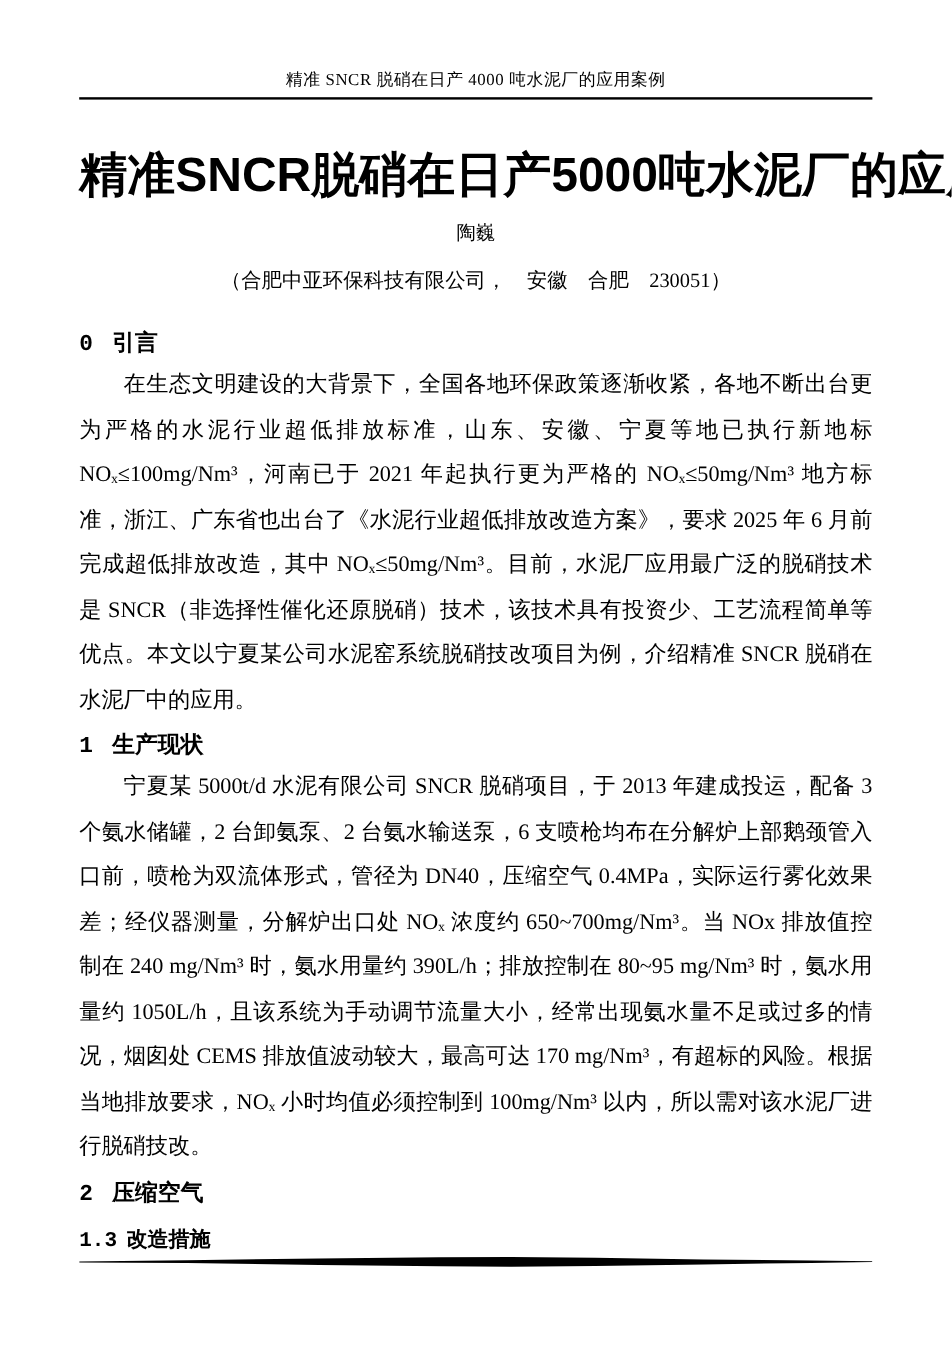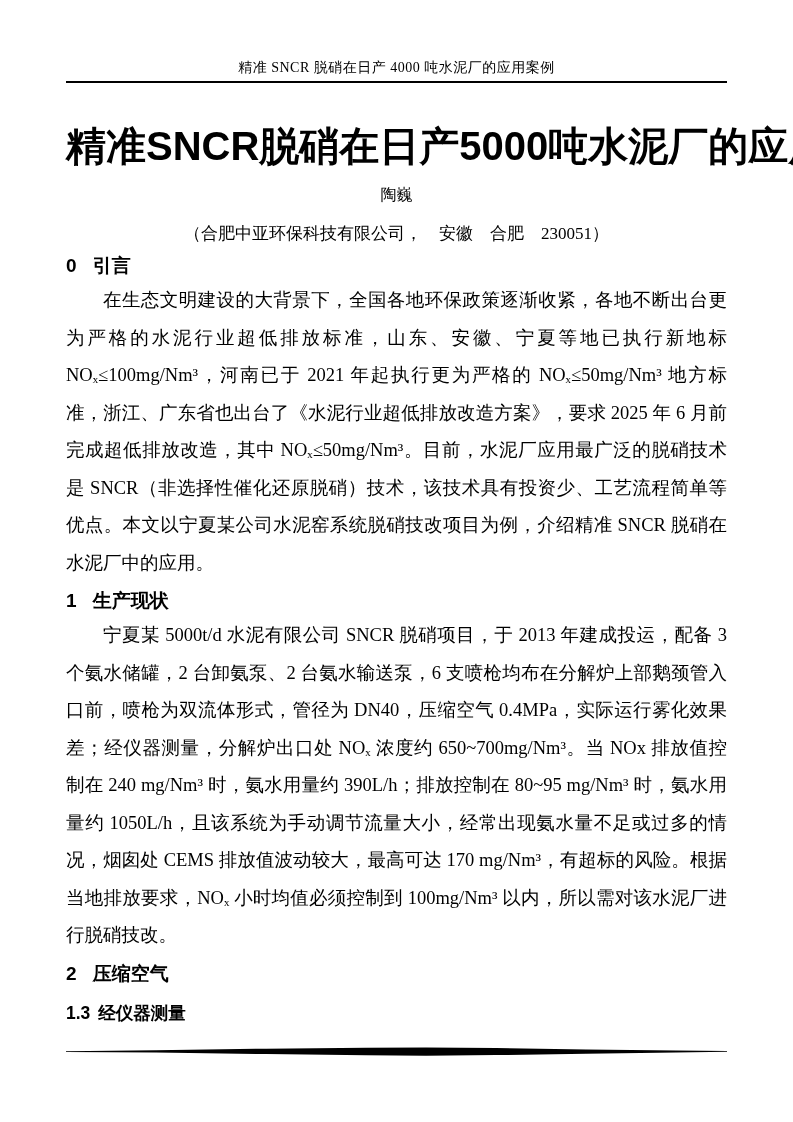--- a/index.html
+++ b/index.html
@@ -49,25 +49,25 @@
     line-height: 20px;
   }
   .affiliation {
     margin-top: 18px;
     text-align: center;
     font-size: 17px;
     line-height: 22px;
   }
   
   h2.section-heading {
-    margin: 8px 0 0 0;
+    margin: 29px 0 0 0;
     font-size: 19px;
     line-height: 26px;
     font-weight: bold;
-    font-family: Liberation Sans, sans-serif;
+    font-family: Liberation Mono, monospace;
   }
   h2.section-heading .sec-num {
     display: inline-block;
     margin-right: 0.85em;
   }
   h2.section-heading.sub {
     font-size: 17.5px;
     margin-top: 13px;
   }
   h2.section-heading.sub .sec-num {
@@ -139,21 +139,21 @@
   <h2 class="section-heading tight">
     <span class="sec-num">1</span><span>生产现状</span>
   </h2>
   <p class="body-para">宁夏某 5000t/d 水泥有限公司 SNCR 脱硝项目，于 2013 年建成投运，配备 3 个氨水储罐，2 台卸氨泵、2 台氨水输送泵，6 支喷枪均布在分解炉上部鹅颈管入口前，喷枪为双流体形式，管径为 DN40，压缩空气 0.4MPa，实际运行雾化效果差；经仪器测量，分解炉出口处 NOₓ 浓度约 650~700mg/Nm³。当 NOx 排放值控制在 240 mg/Nm³ 时，氨水用量约 390L/h；排放控制在 80~95 mg/Nm³ 时，氨水用量约 1050L/h，且该系统为手动调节流量大小，经常出现氨水量不足或过多的情况，烟囱处 CEMS 排放值波动较大，最高可达 170 mg/Nm³，有超标的风险。根据当地排放要求，NOₓ 小时均值必须控制到 100mg/Nm³ 以内，所以需对该水泥厂进行脱硝技改。</p>
 
   <h2 class="section-heading tight">
     <span class="sec-num">2</span><span>压缩空气</span>
   </h2>
 
   <h2 class="section-heading sub">
-    <span class="sec-num">1.3</span><span>经仪器测量</span>
+    <span class="sec-num">1.3</span><span>改造措施</span>
   </h2>
 
 </div>
 
 <div class="footer">
   <div class="footer-rule">
     <svg viewBox="0 0 661 10" preserveAspectRatio="none">
       <polygon fill="#000000" points="0,4.3 90,3.2 200,1.7 300,0.7 360,0.4 430,1.1 520,2.5 610,3.5 661,4.0 661,4.7 610,5.4 520,6.7 430,8.1 360,8.7 300,8.3 200,7.1 90,5.4 0,5.0"></polygon>
     </svg>
   </div>

